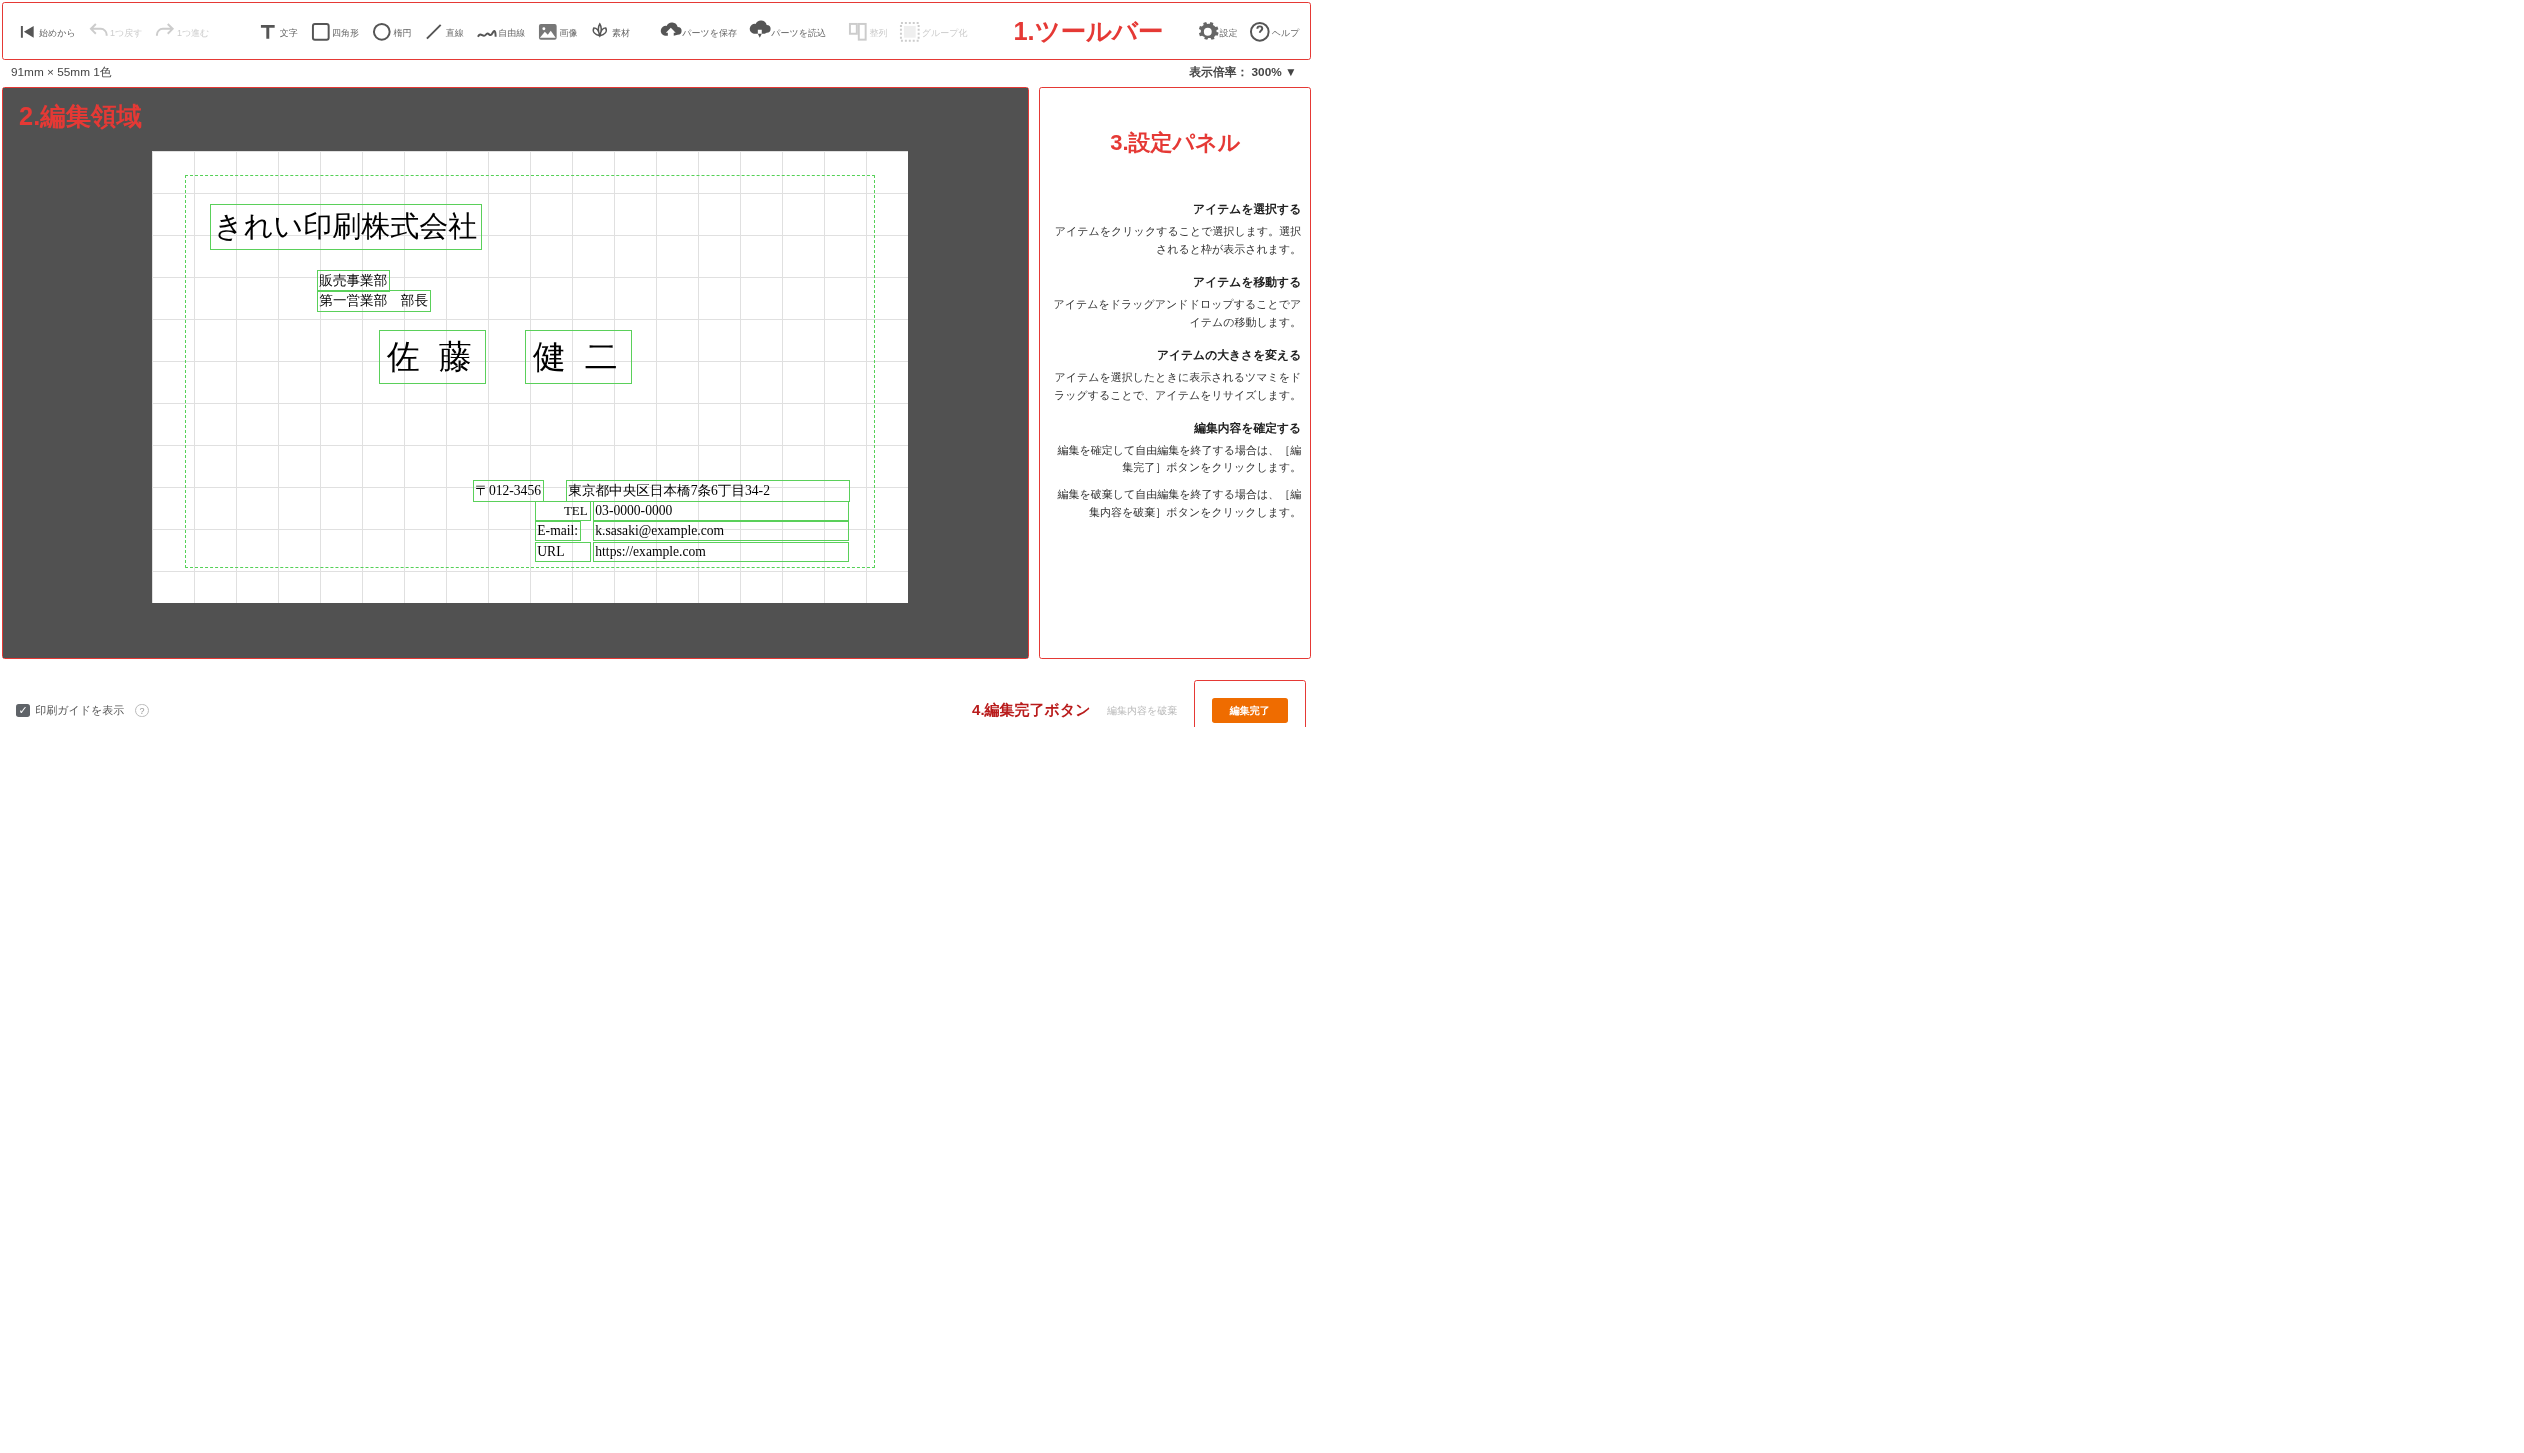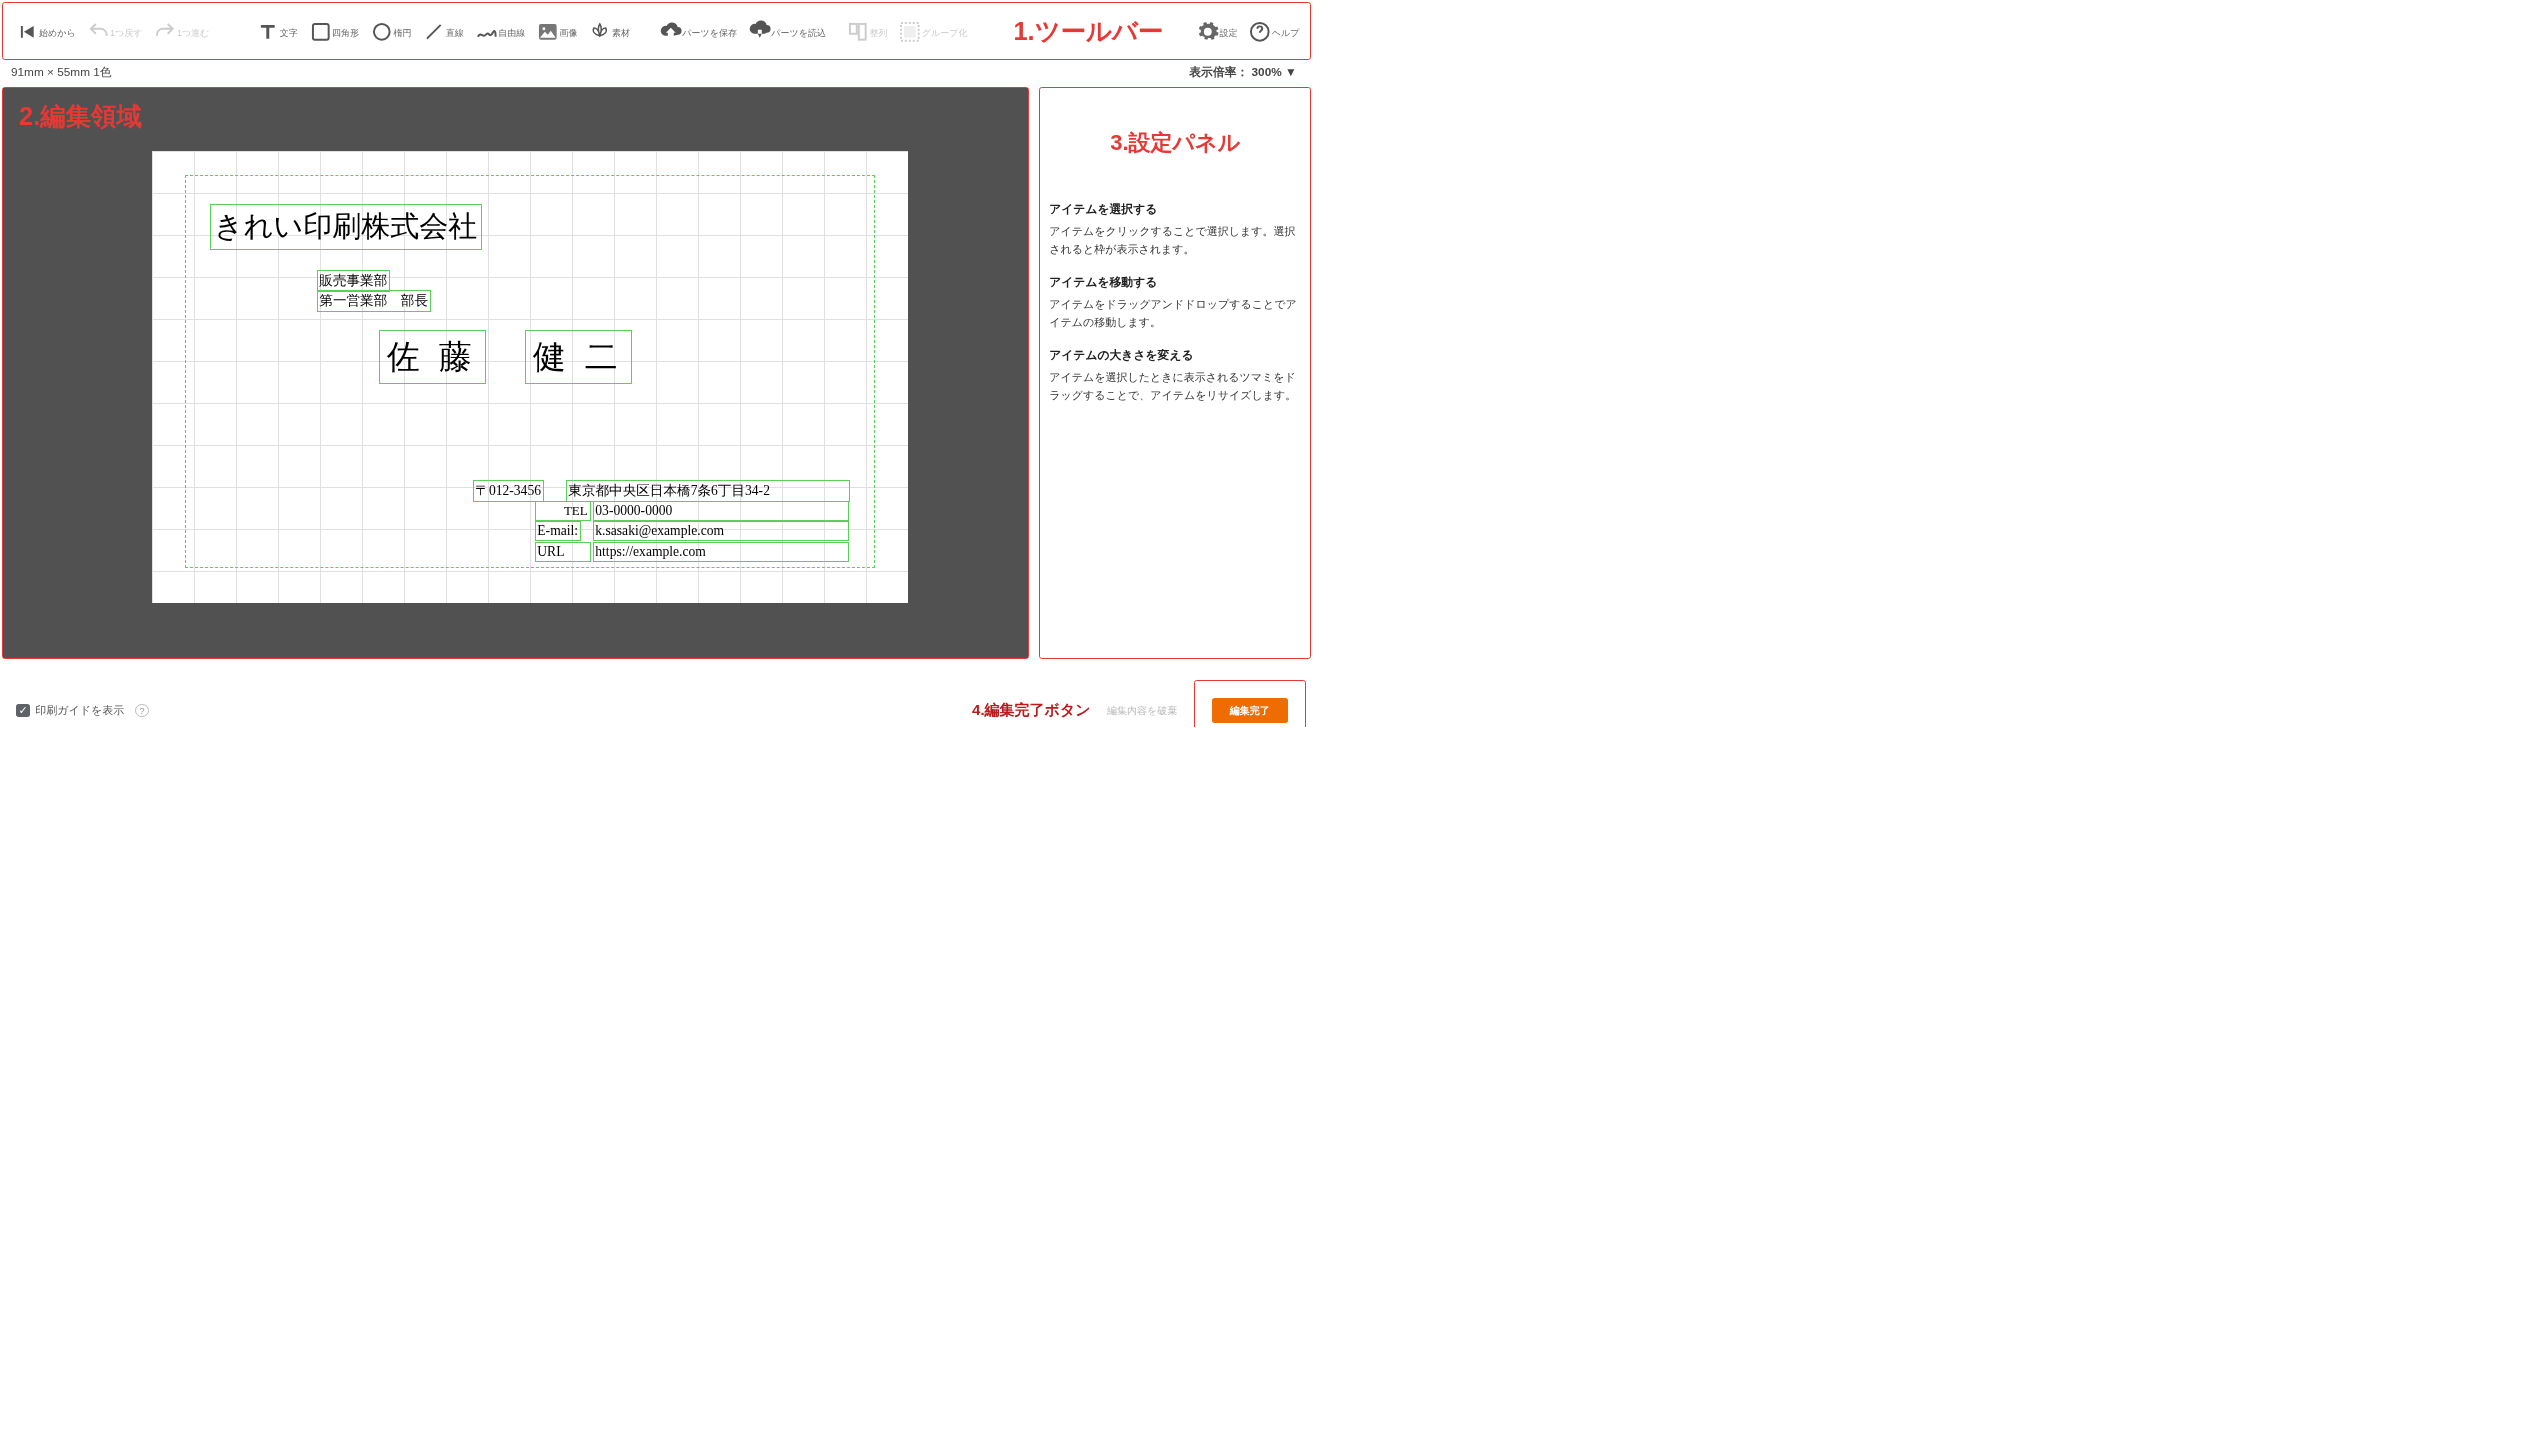--- a/index.html
+++ b/index.html
@@ -29,21 +29,21 @@
 .card { width: 756px; height: 452px; background: #fff; position: relative; margin-top: 9px; margin-left: 28px; }
 .grid { position: absolute; inset: 0; background-image:
   linear-gradient(to right, #e0e0e0 0.9px, transparent 0.9px),
   linear-gradient(to bottom, #e0e0e0 0.9px, transparent 0.9px);
   background-size: 42px 42px; }
 .safezone { position: absolute; left: 33px; top: 23.6px; right: 33px; bottom: 35px; border: 1.8px dashed #55d157; border-radius: 0.9px; }
 .el { position: absolute; outline: 0.9px solid #5ad05a; font-family: "MS Mincho", serif; background: transparent; white-space: nowrap; }
 
 
 .annot-panel { font-size: 22px; font-weight: bold; color: #e53935; text-align: center; margin: 33px 0 44px; }
-.panel-block { margin-bottom: 16.3px; }
+.panel-block { margin-bottom: 16.3px; text-align: right; }
 .panel-block h4 { font-size: 11.8px; font-weight: bold; margin-bottom: 5.4px; color: #222; }
 .panel-block p { font-size: 11px; color: #333; line-height: 1.6; }
 
 
 .footer { position: absolute; bottom: 0; left: 0; right: 0; height: 33px; display: flex; align-items: center; padding: 0 7.3px; background: #fff; }
 .chk { display: flex; align-items: center; gap: 5.4px; font-size: 11px; color: #555; margin-left: 9px; }
 .chkbox { width: 13.6px; height: 13.6px; background: #5f6368; border-radius: 2.7px; display: flex; align-items: center; justify-content: center; color: #fff; font-size: 11px; }
 .qmark { width: 13.6px; height: 13.6px; border: 0.9px solid #bbb; border-radius: 50%; display: flex; align-items: center; justify-content: center; font-size: 9px; color: #999; margin-left: 5.4px; }
 .annot-done { font-size: 15px; font-weight: bold; color: #b91c1c; margin-left: auto; }
 .btn-dis { font-size: 10px; color: #bbb; padding: 5.4px 11px; margin: 0 5.4px; }
@@ -240,20 +240,25 @@
       <p>アイテムをクリックすることで選択します。選択されると枠が表示されます。</p>
     </div>
     <div class="panel-block">
       <h4>アイテムを移動する</h4>
       <p>アイテムをドラッグアンドドロップすることでアイテムの移動します。</p>
     </div>
     <div class="panel-block">
       <h4>アイテムの大きさを変える</h4>
       <p>アイテムを選択したときに表示されるツマミをドラッグすることで、アイテムをリサイズします。</p>
     </div>
+    <div class="panel-block">
+      <h4>編集内容を確定する</h4>
+      <p>編集を確定して自由編集を終了する場合は、［編集完了］ボタンをクリックします。</p>
+      <p style="margin-top:9px">編集を破棄して自由編集を終了する場合は、［編集内容を破棄］ボタンをクリックします。</p>
+    </div>
   </div>
 </div>
 
 <div class="footer">
   <div class="chk">
     <span class="chkbox">✓</span>
     <span>印刷ガイドを表示</span>
     <span class="qmark">?</span>
   </div>
   <div class="annot-done">4.編集完了ボタン</div>

